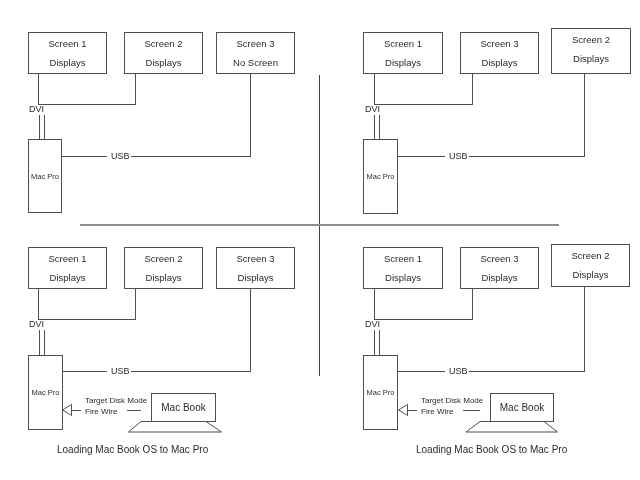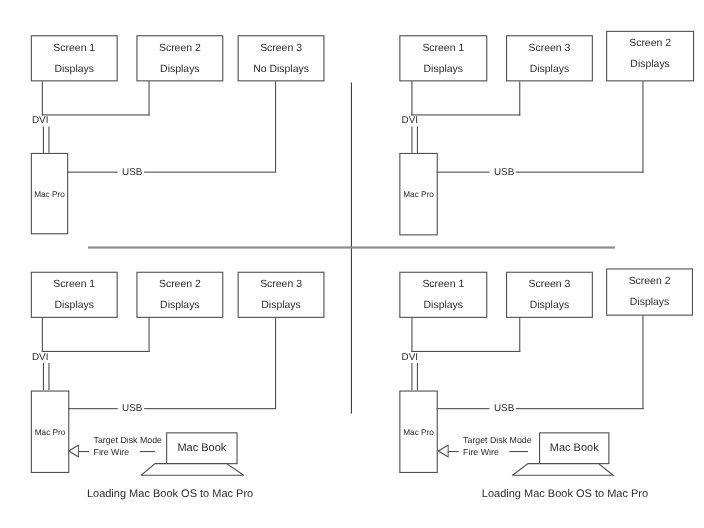--- a/index.html
+++ b/index.html
@@ -6,21 +6,21 @@
   #stage{position:relative;width:640px;height:480px;background:#fff;
          font-family:"Liberation Sans",sans-serif;color:#2b2b2b;overflow:hidden;}
   .bx{position:absolute;border:1px solid #4f4f4f;background:#fff;box-sizing:border-box;}
   .screen{display:flex;flex-direction:column;align-items:center;padding-top:6px;gap:9px;
           font-size:9.5px;line-height:10px;}
   .macpro{display:flex;align-items:center;justify-content:center;font-size:7.5px;}
   .macbook{display:flex;align-items:center;justify-content:center;font-size:10px;margin-left:10px;}
   .ln{position:absolute;background:#4f4f4f;}
   .lbl{position:absolute;font-size:9px;line-height:10px;white-space:nowrap;color:#2b2b2b;}
   .tiny{font-size:8px;line-height:9px;}
-  .caption{position:absolute;font-size:10px;white-space:nowrap;color:#2b2b2b;margin-left:22px;}
+  .caption{position:absolute;font-size:10px;white-space:nowrap;color:#2b2b2b;}
   .shape{position:absolute;}
   .divider-v{position:absolute;width:1px;background:#3f3f3f;}
   .divider-h{position:absolute;height:2px;background:#8e8e8e;}
 </style>
 </head>
 <body>
 
 <div id="stage">
 
   <div class="divider-v" style="left:319px;top:75px;height:301px;"></div>
@@ -30,21 +30,21 @@
     <div class="bx screen" style="left:28px;top:32px;width:79px;height:42px;">
       <span>Screen 1</span>
       <span>Displays</span>
     </div>
     <div class="bx screen" style="left:124px;top:32px;width:79px;height:42px;">
       <span>Screen 2</span>
       <span>Displays</span>
     </div>
     <div class="bx screen" style="left:216px;top:32px;width:79px;height:42px;">
       <span>Screen 3</span>
-      <span>No Displays</span>
+      <span>No Screen</span>
     </div>
     <div class="ln" style="left:38px;top:74px;width:1px;height:31px;"></div>
     <div class="ln" style="left:135px;top:74px;width:1px;height:31px;"></div>
     <div class="ln" style="left:38px;top:104px;width:98px;height:1px;"></div>
     <div class="lbl" style="left:29px;top:104px;">DVI</div>
     <div class="ln" style="left:39px;top:115px;width:1px;height:24px;"></div>
     <div class="ln" style="left:44px;top:115px;width:1px;height:24px;"></div>
     <div class="bx macpro" style="left:28px;top:139px;width:34px;height:74px;">
       <span>Mac Pro</span>
     </div>

